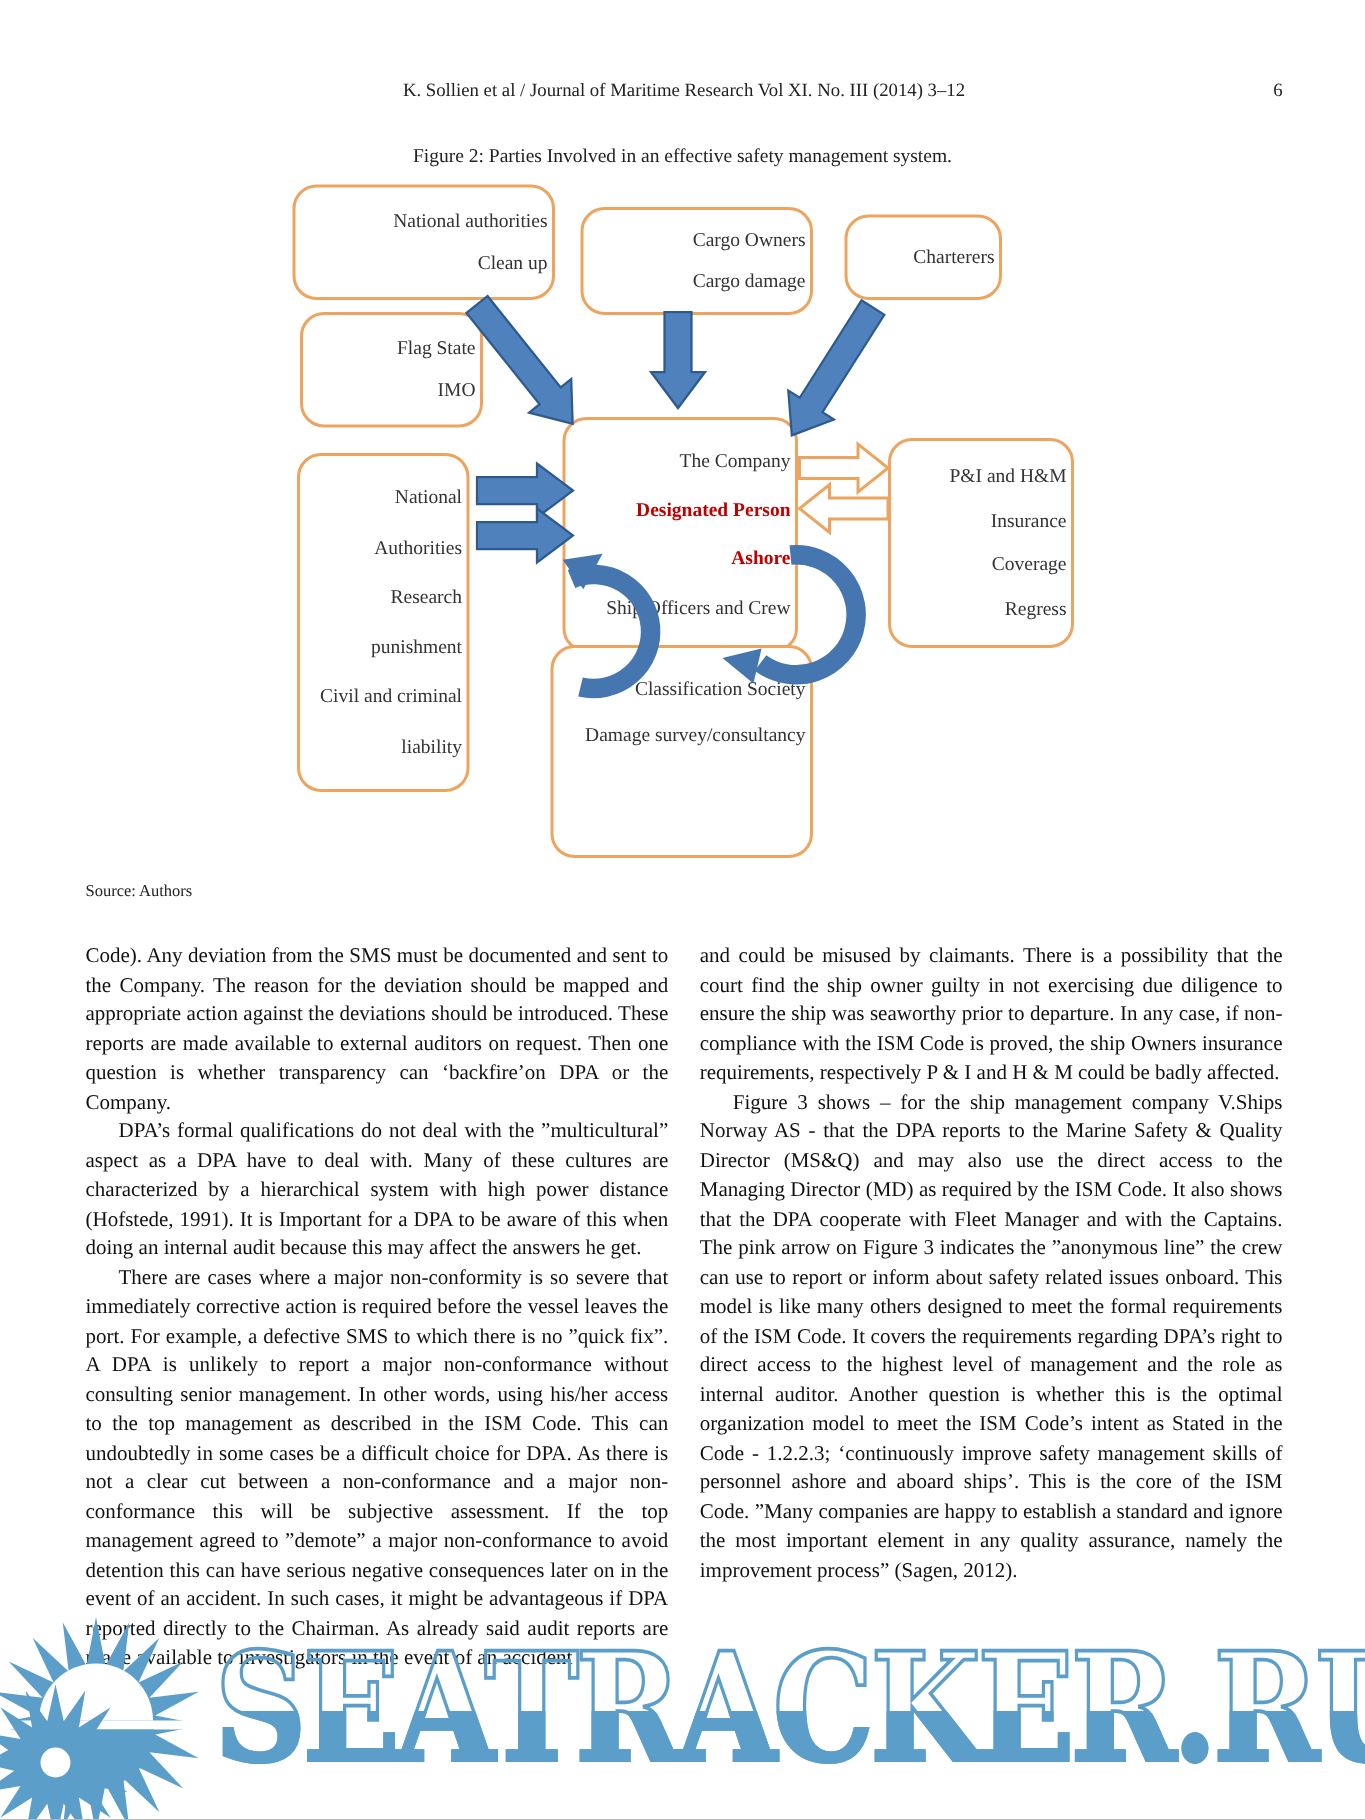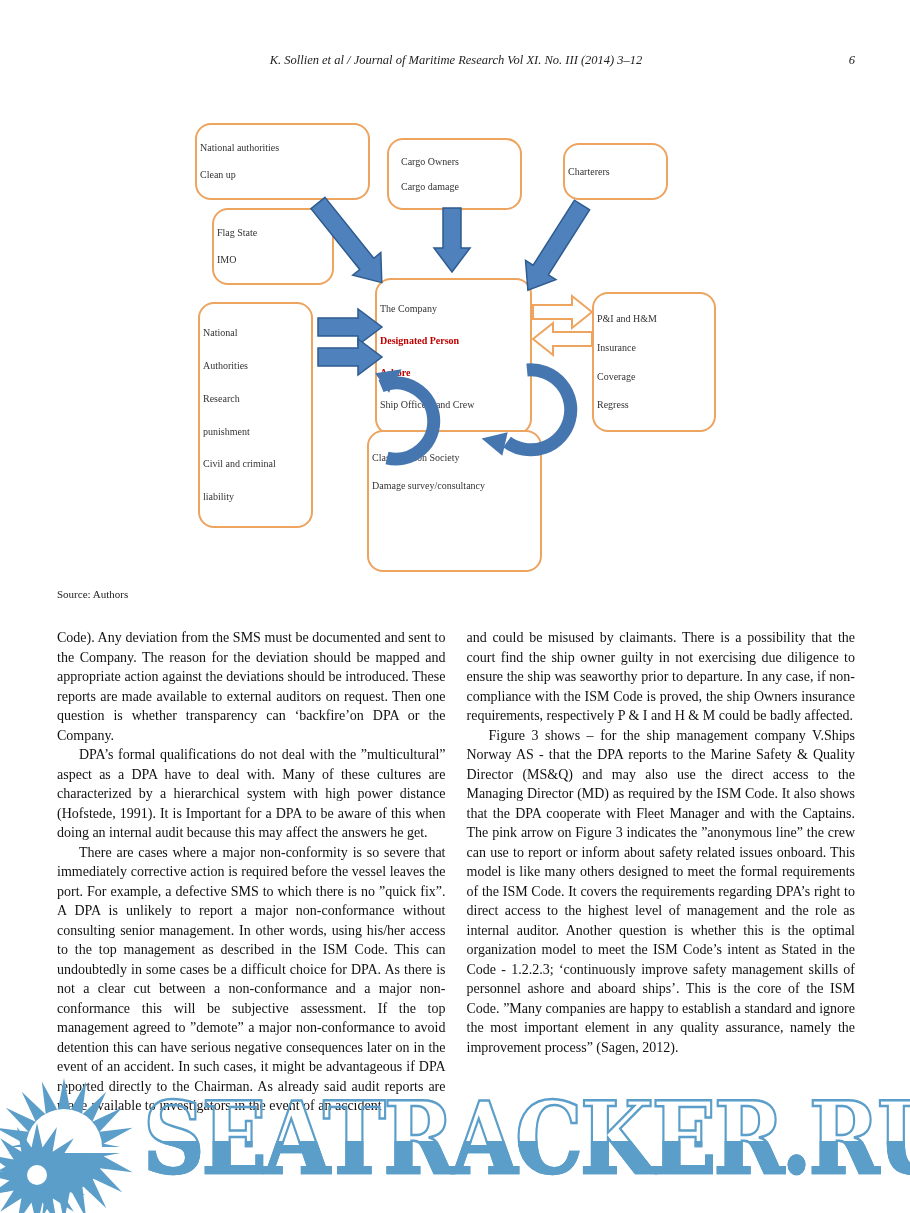--- a/index.html
+++ b/index.html
@@ -1,41 +1,41 @@
 <!DOCTYPE html>
 <html><head>
 <meta charset="utf-8">
 <style>
   html,body{margin:0;padding:0;background:#888;}
   .page{position:relative;width:910px;height:1213px;background:#ffffff;margin:0 auto;
         overflow:hidden;font-family:"Liberation Serif",serif;color:#111;}
 
   
   .header{position:absolute;left:57px;right:55px;top:53px;height:18px;
-          font-style:italic;font-size:12.5px;color:#222;}
+          font-size:12.5px;color:#222;}
   .header .citation{position:absolute;left:0;width:100%;text-align:center;}
   .header .pagenum{position:absolute;right:0;top:0;}
 
   
   .fig-caption{position:absolute;left:0;top:96px;width:100%;text-align:center;
                font-size:13px;color:#222;}
 
   
   .figure{position:absolute;left:195px;top:120px;width:520px;height:455px;}
   .figure svg.arrows{position:absolute;left:0;top:0;z-index:3;pointer-events:none;}
   .fbox{position:absolute;z-index:2;border:2px solid #EDA45F;border-radius:16px;background:#fff;
-        display:flex;flex-direction:column;justify-content:space-evenly;align-items:flex-start;
-        text-align:center;font-size:10px;color:#333;line-height:1.15;padding:2px 3px;box-sizing:border-box;}
+        display:flex;flex-direction:column;justify-content:space-evenly;align-items:flex-end;
+        text-align:center;font-size:13px;color:#333;line-height:1.15;padding:2px 3px;box-sizing:border-box;}
   .fbox .red{color:#C00000;font-weight:bold;}
   .fbox.topstart{justify-content:flex-start;gap:16px;padding-top:20px;}
 
   .b-nat-top{left:0;top:3px;width:175px;height:77px;}
-  .b-cargo{left:192px;top:18px;width:135px;height:72px;padding-left:12px;}
+  .b-cargo{left:192px;top:18px;width:155px;height:72px;padding-left:12px;}
   .b-chart{left:368px;top:23px;width:105px;height:57px;}
-  .b-flag{left:5px;top:88px;width:122px;height:77px;margin-left:12px;}
+  .b-flag{left:5px;top:88px;width:122px;height:77px;}
   .b-comp{left:180px;top:158px;width:157px;height:157px;}
   .b-natl{left:3px;top:182px;width:115px;height:226px;}
   .b-pihm{left:397px;top:172px;width:124px;height:140px;}
   .b-class{left:172px;top:310px;width:175px;height:142px;}
 
   .source-note{position:absolute;left:57px;top:588px;font-size:11px;color:#222;}
 
   
   .content{position:absolute;left:57px;top:628px;width:798px;display:flex;gap:21px;}
   .col{flex:1;font-size:14px;line-height:19.5px;text-align:justify;}
@@ -58,20 +58,21 @@
 </head>
 <body>
 
 <div class="page">
 
   <div class="header">
     <div class="citation">K. Sollien et al / Journal of Maritime Research Vol XI. No. III (2014) 3–12</div>
     <div class="pagenum">6</div>
   </div>
 
+  <div class="fig-caption">Figure 2: Parties Involved in an effective safety management system.</div>
 
   <div class="figure">
 
     <div class="fbox b-nat-top">
       <span>National authorities</span>
       <span>Clean up</span>
     </div>
 
     <div class="fbox b-cargo">
       <span>Cargo Owners</span>

